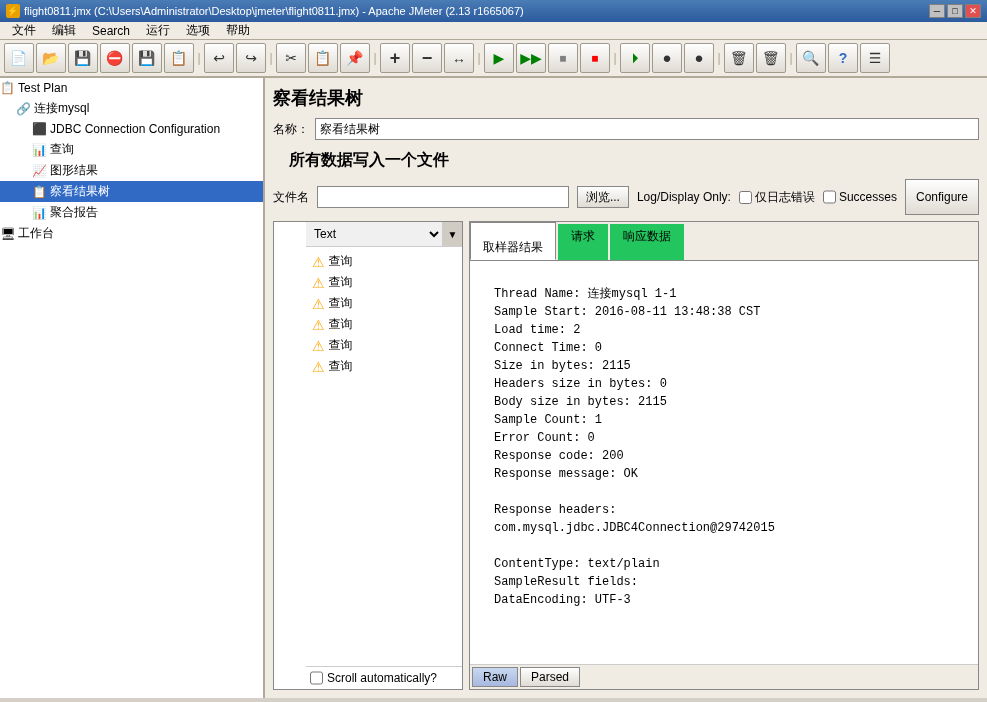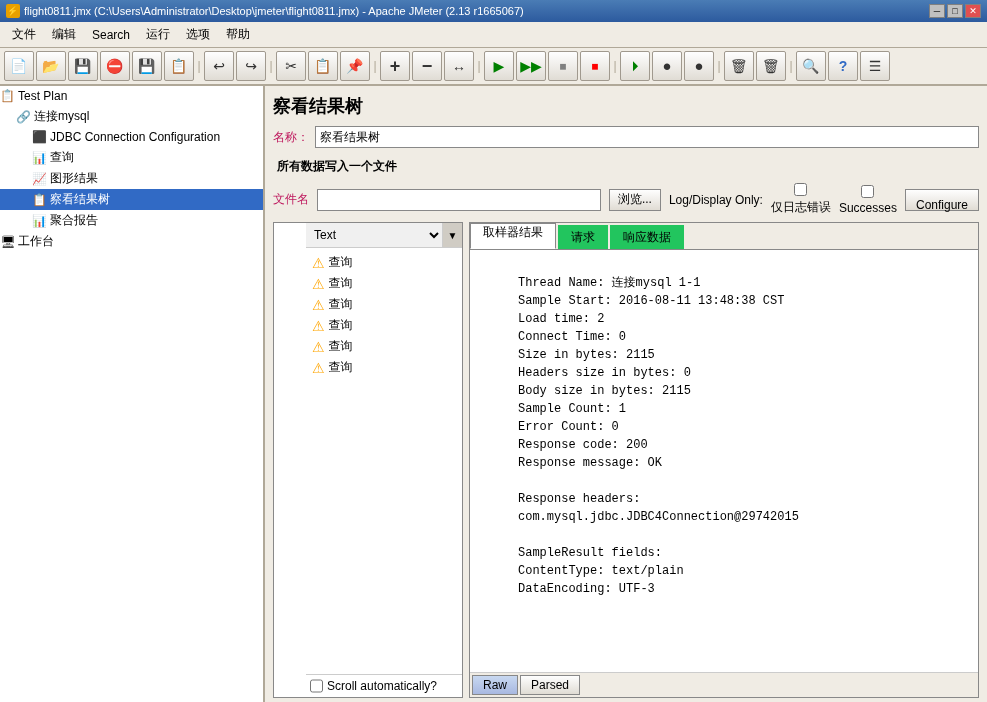--- a/index.html
+++ b/index.html
@@ -18,21 +18,21 @@
     }
     .titlebar-icon { width: 14px; height: 14px; margin-right: 4px; background: #e8a000; border-radius: 2px; display: inline-block; font-size: 9px; line-height: 14px; text-align: center; }
     .titlebar-title { flex: 1; }
     .titlebar-controls { display: flex; gap: 2px; }
     .titlebar-btn { width: 16px; height: 14px; background: #c0c0c0; border: 1px solid #808080; font-size: 9px; cursor: pointer; display: flex; align-items: center; justify-content: center; color: #000; }
     .titlebar-btn.close { background: #e05050; color: white; }
 
     
     .menubar {
       background: #f0ece4;
-      height: 26px;
+      height: 18px;
       display: flex;
       align-items: center;
       padding: 0 4px;
       border-bottom: 1px solid #b0a898;
       font-size: 12px;
     }
     .menu-item { padding: 2px 8px; cursor: pointer; }
 
     
     .toolbar {
@@ -98,34 +98,34 @@
       color: #000;
       margin-bottom: 2px;
     }
 
     .form-row {
       display: flex;
       align-items: center;
       gap: 6px;
       margin-bottom: 2px;
     }
-    .form-label { min-width: 36px; color: #be185d; }
+    .form-label { min-width: 36px; color: #000000; }
     .form-input {
       flex: 1;
       height: 22px;
       border: 1px solid #888;
       padding: 1px 4px;
       background: white;
       font-size: 12px;
     }
 
     .section-header {
-      font-size: 12px;
+      font-size: 16px;
       font-weight: bold;
-      margin: 2px 4px;
+      margin: 2px 16px;
     }
 
     .file-row {
       display: flex;
       align-items: center;
       gap: 8px;
     }
     .file-input {
       flex: 1;
       height: 22px;
@@ -136,23 +136,23 @@
     }
     .browse-btn {
       height: 22px;
       padding: 0 8px;
       background: linear-gradient(to bottom, #fefefe, #e0dcd4);
       border: 1px solid #888;
       cursor: pointer;
       font-size: 12px;
     }
     .log-label { color: #000; font-size: 12px; }
-    .checkbox-item { display: flex; align-items: center; gap: 3px; cursor: pointer; font-size: 12px; flex-direction: column; }
+    .checkbox-item { display: flex; gap: 3px; cursor: pointer; font-size: 12px; }
     .configure-btn {
-      height: 22px;
+      height: 36px;
       padding: 8px 10px;
       background: linear-gradient(to bottom, #fefefe, #e0dcd4);
       border: 1px solid #888;
       cursor: pointer;
       font-size: 12px;
     }
 
     
     .bottom-area {
       display: flex;
@@ -238,31 +238,30 @@
       font-size: 12px;
       background: #22c55e;
       margin-right: 2px;
       margin-top: 2px;
     }
     .tab.active {
       background: white;
       border: 1px solid #888;
       border-bottom: 1px solid white;
       margin-top: 0;
-      padding-top: 0;
+      padding-top: 16px;
     }
 
     .results-content {
       flex: 1;
       overflow: auto;
       padding: 24px;
       font-family: Consolas, 'Courier New', monospace;
       font-size: 12px;
       line-height: 1.5;
-      margin-left: 24px;
     }
 
     .bottom-tabs-row {
       display: flex;
       border-top: 1px solid #ccc;
       background: #f0ece4;
       padding: 2px;
       gap: 2px;
     }
     .bottom-tab {
@@ -453,22 +452,22 @@
           <div>Headers size in bytes: 0</div>
           <div>Body size in bytes: 2115</div>
           <div>Sample Count: 1</div>
           <div>Error Count: 0</div>
           <div>Response code: 200</div>
           <div>Response message: OK</div>
           <div>&nbsp;</div>
           <div>Response headers:</div>
           <div>com.mysql.jdbc.JDBC4Connection@29742015</div>
           <div>&nbsp;</div>
+          <div>ContentType: text/plain</div>
           <div>SampleResult fields:</div>
-          <div>ContentType: text/plain</div>
           <div>DataEncoding: UTF-3</div>
         </div>
         <div class="bottom-tabs-row">
           <button class="bottom-tab active">Raw</button>
           <button class="bottom-tab">Parsed</button>
         </div>
       </div>
 
     </div>
   </div>

